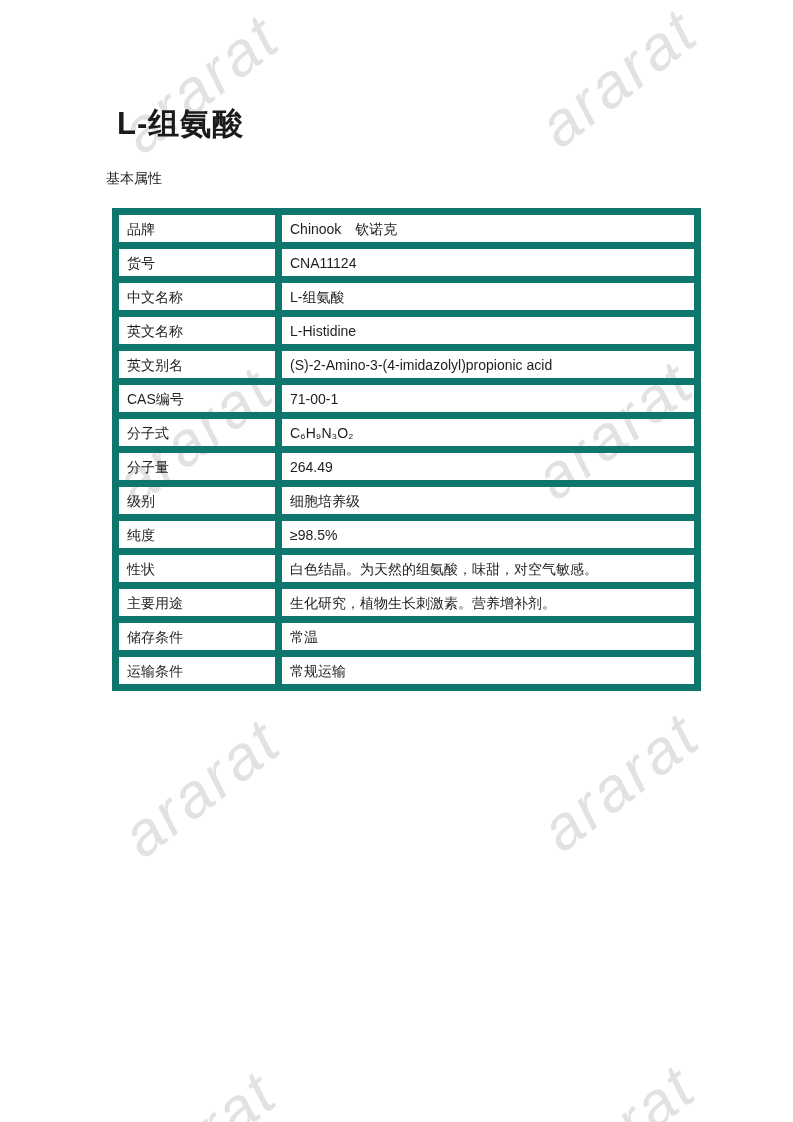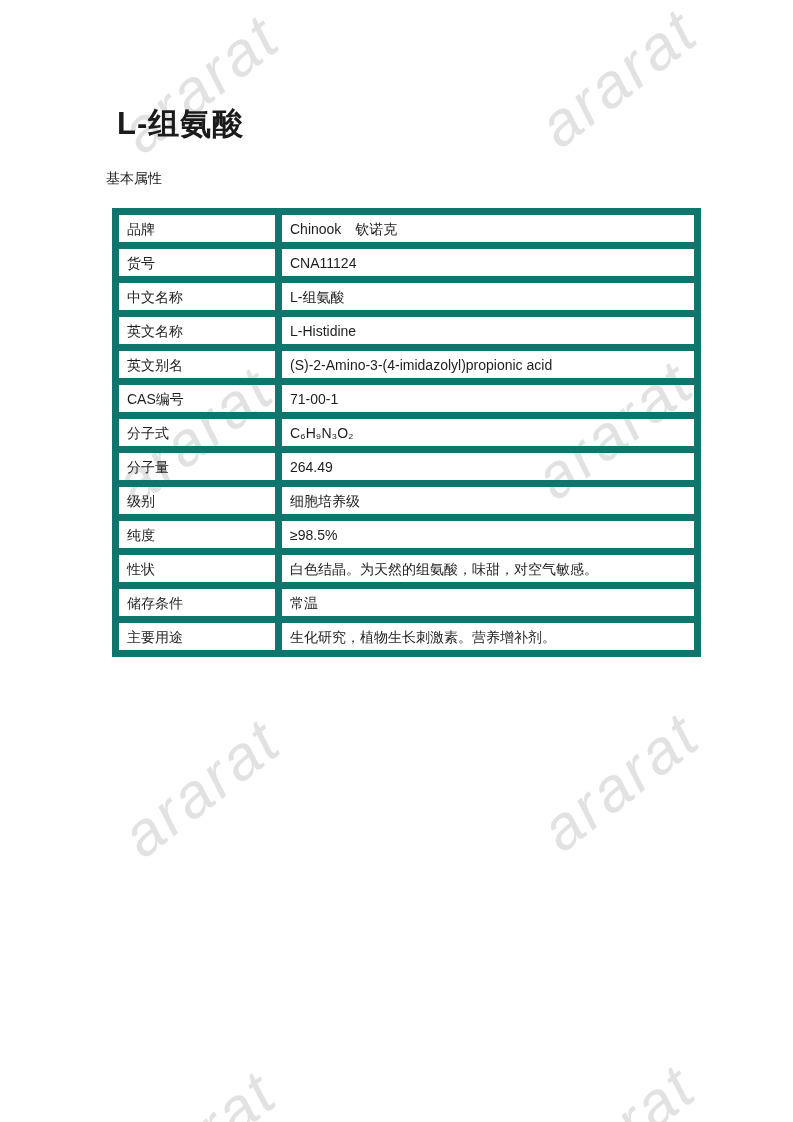--- a/index.html
+++ b/index.html
@@ -127,23 +127,27 @@
       </tr>
       <tr>
         <td class="cell-label">纯度</td>
         <td class="cell-value">≥98.5%</td>
       </tr>
       <tr>
         <td class="cell-label">性状</td>
         <td class="cell-value">白色结晶。为天然的组氨酸，味甜，对空气敏感。</td>
       </tr>
       <tr>
+        <td class="cell-label">主要用途</td>
+        <td class="cell-value">生化研究，植物生长刺激素。营养增补剂。</td>
+      </tr>
+      <tr>
         <td class="cell-label">储存条件</td>
         <td class="cell-value">常温</td>
       </tr>
       <tr>
-        <td class="cell-label">主要用途</td>
-        <td class="cell-value">生化研究，植物生长刺激素。营养增补剂。</td>
+        <td class="cell-label">运输条件</td>
+        <td class="cell-value">常规运输</td>
       </tr>
     </tbody>
   </table>
 
 </div>
 
 </body></html>

